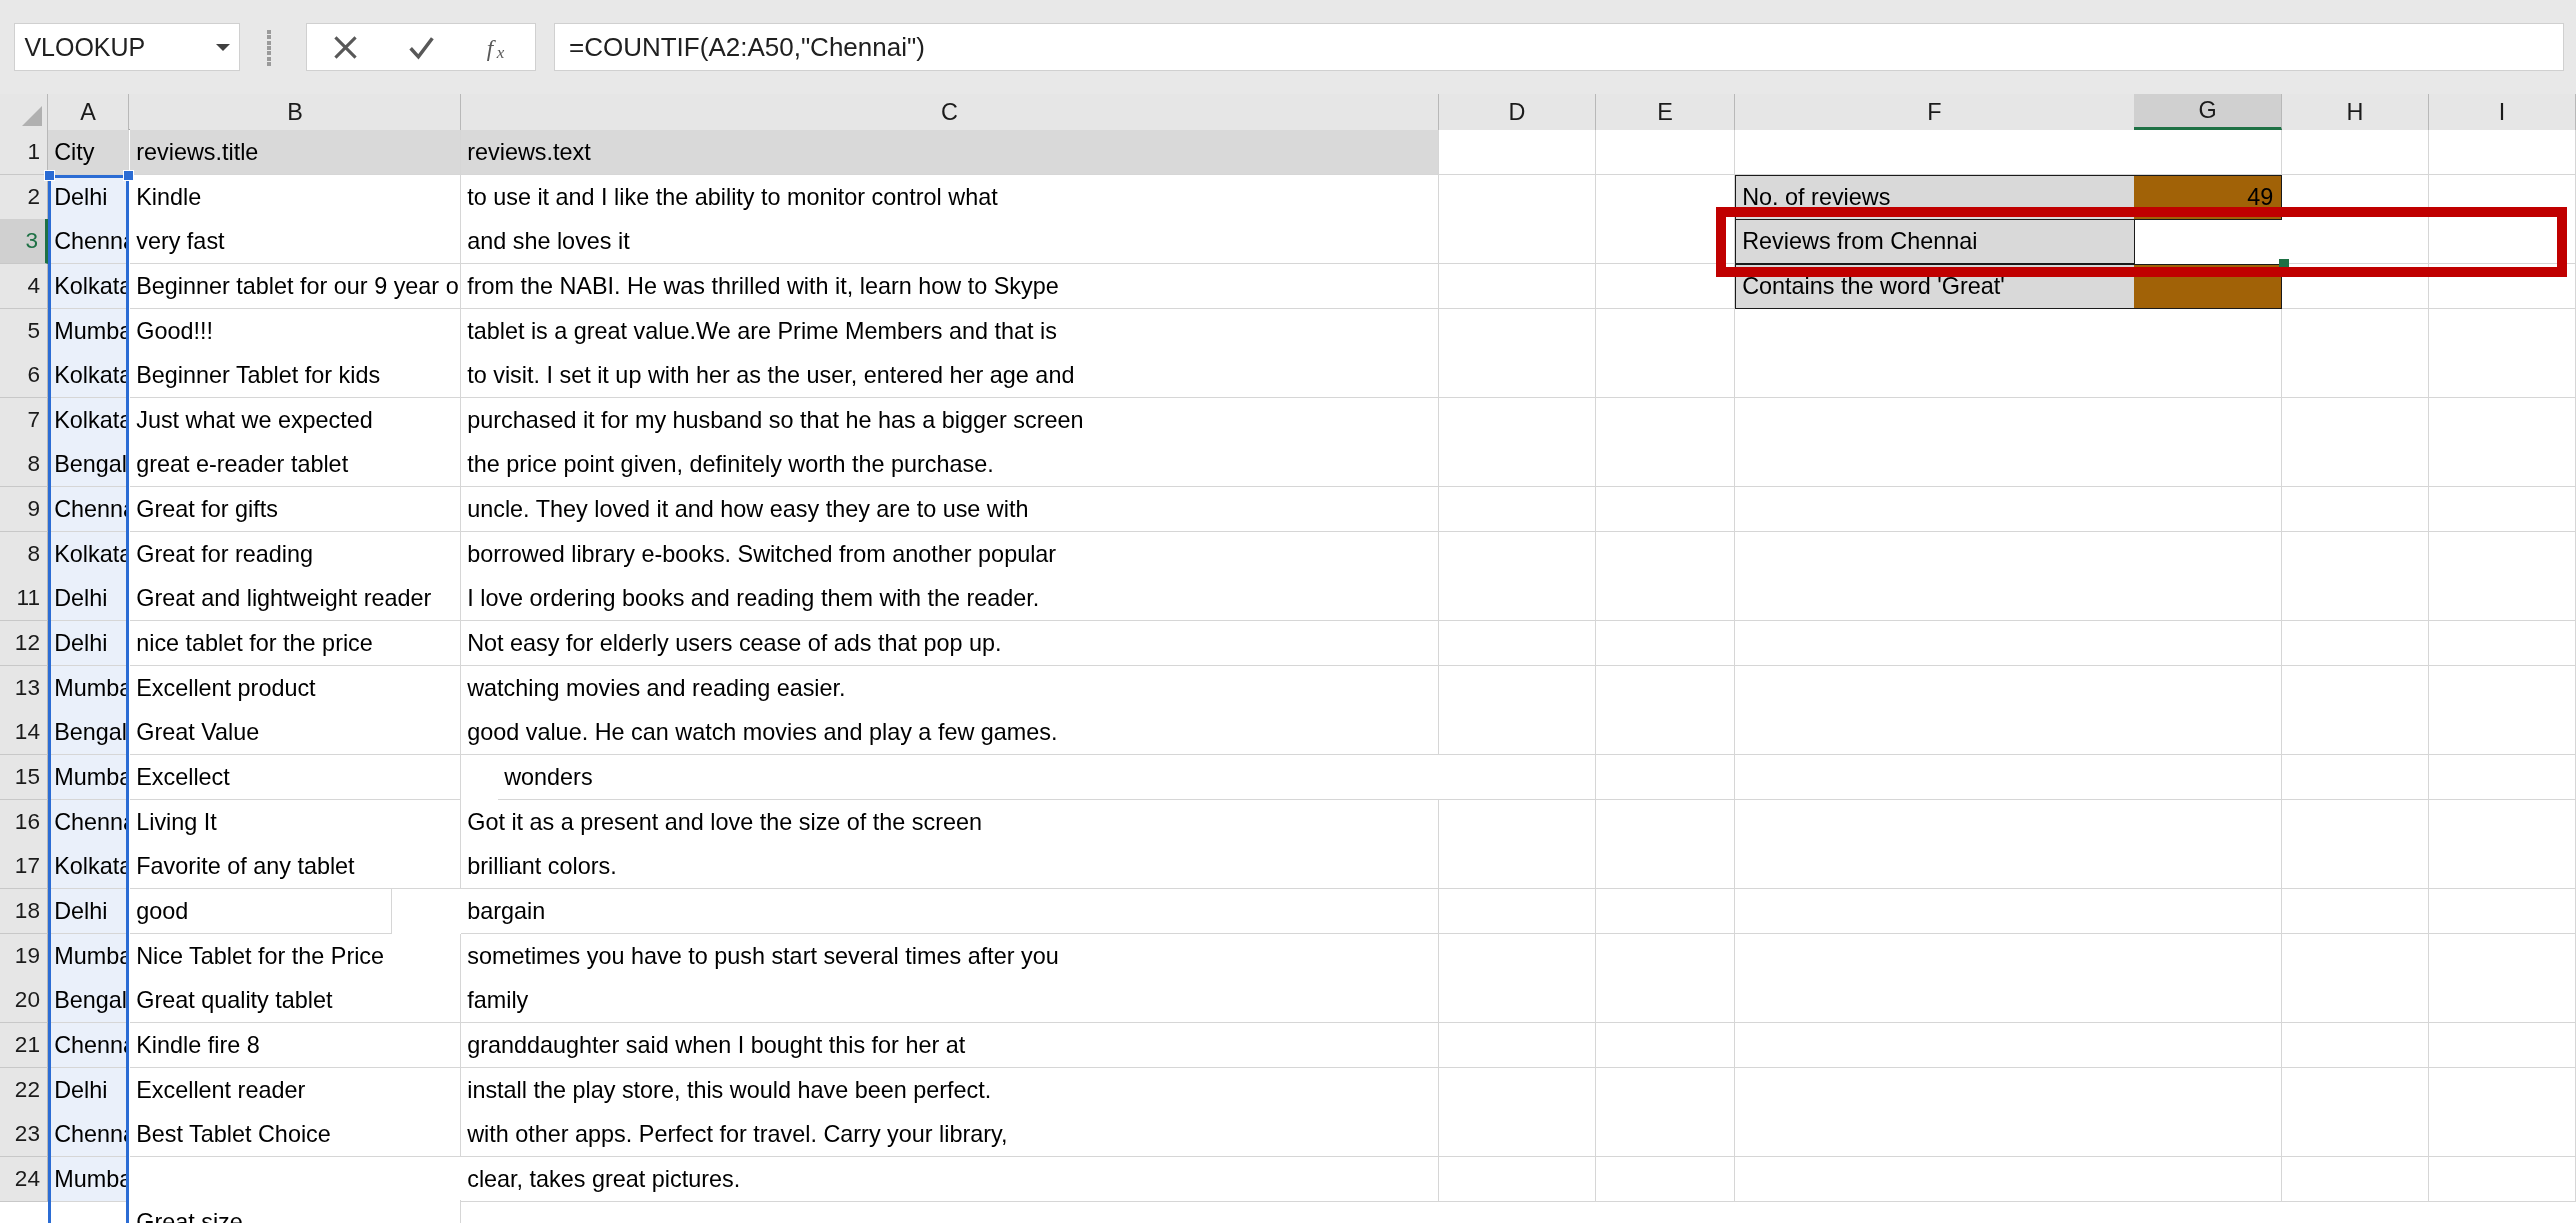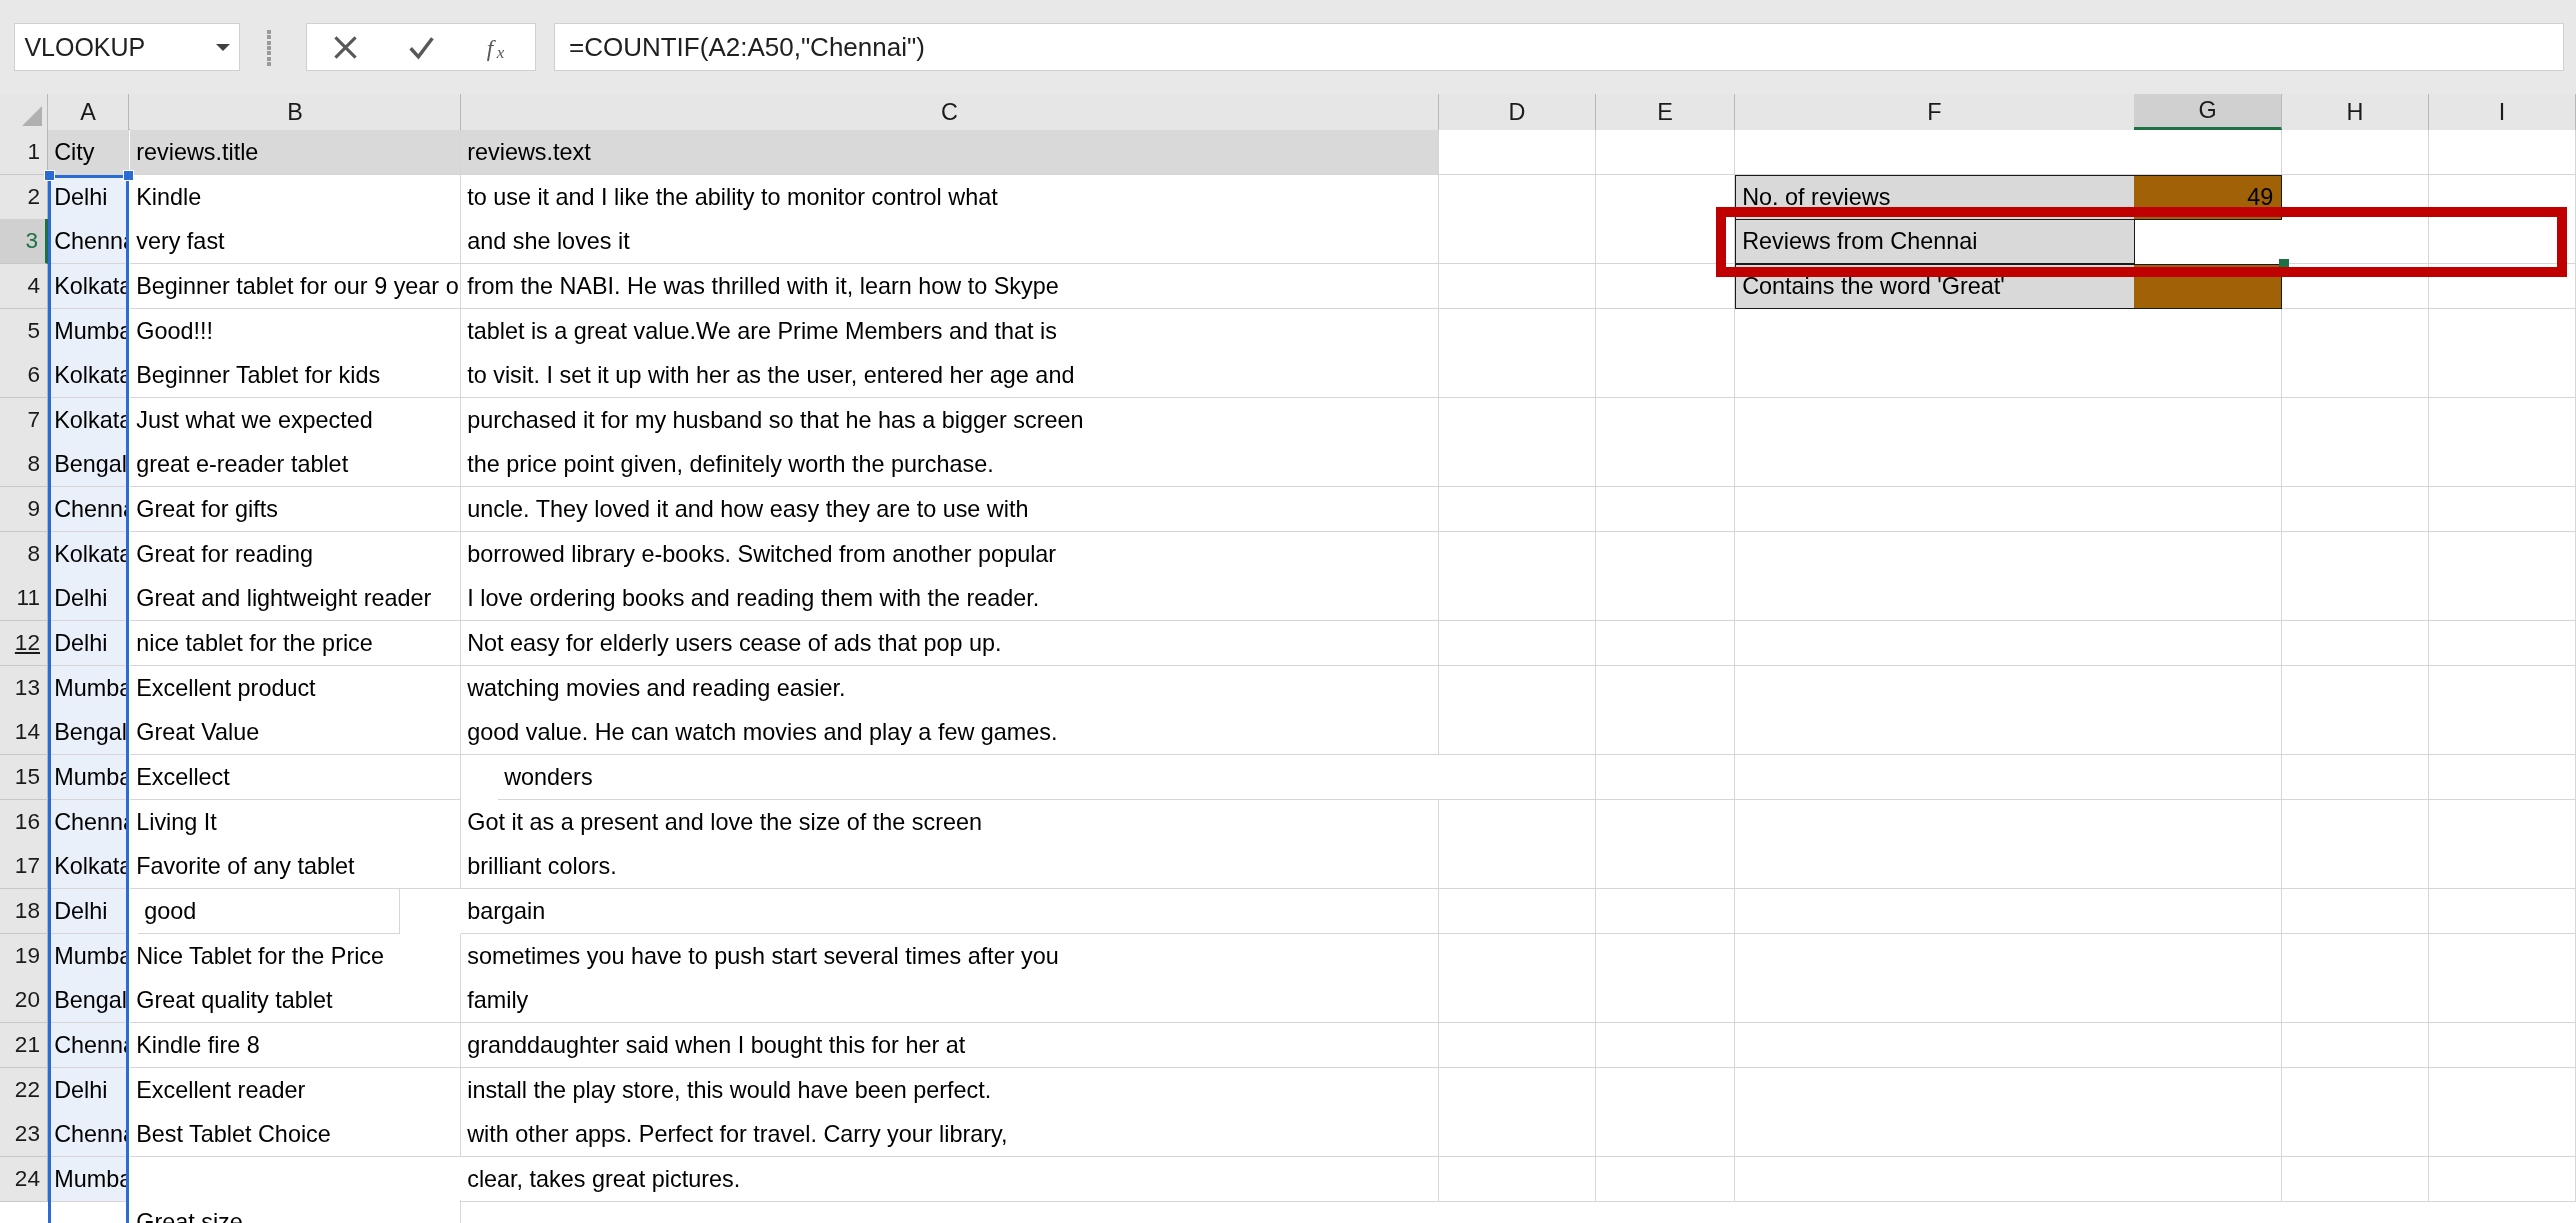--- a/index.html
+++ b/index.html
@@ -258,21 +258,21 @@
       <div class="rowhdr" style="top: 81px; height: 45px;">2</div>
       <div class="rowhdr active" style="top: 125px; height: 45px;">3</div>
       <div class="rowhdr" style="top: 170px; height: 45px;">4</div>
       <div class="rowhdr" style="top: 215px; height: 45px;">5</div>
       <div class="rowhdr" style="top: 259px; height: 45px;">6</div>
       <div class="rowhdr" style="top: 304px; height: 45px;">7</div>
       <div class="rowhdr" style="top: 348px; height: 45px;">8</div>
       <div class="rowhdr" style="top: 393px; height: 45px;">9</div>
       <div class="rowhdr" style="top: 438px; height: 45px;">8</div>
       <div class="rowhdr" style="top: 482px; height: 45px;">11</div>
-      <div class="rowhdr" style="top: 527px; height: 45px; text-decoration: underline;">12</div>
+      <div class="rowhdr" style="top: 527px; height: 45px;">12</div>
       <div class="rowhdr" style="top: 572px; height: 45px;">13</div>
       <div class="rowhdr" style="top: 616px; height: 45px;">14</div>
       <div class="rowhdr" style="top: 661px; height: 45px;">15</div>
       <div class="rowhdr" style="top: 706px; height: 45px;">16</div>
       <div class="rowhdr" style="top: 750px; height: 45px;">17</div>
       <div class="rowhdr" style="top: 795px; height: 45px;">18</div>
       <div class="rowhdr" style="top: 840px; height: 45px;">19</div>
       <div class="rowhdr" style="top: 884px; height: 45px;">20</div>
       <div class="rowhdr" style="top: 929px; height: 45px;">21</div>
       <div class="rowhdr" style="top: 974px; height: 45px;">22</div>
@@ -421,21 +421,21 @@
       <div class="cell selrange" style="left: 48px; width: 81px; top: 750px; height: 45px;">Kolkata</div>
       <div class="cell" style="left: 130px; width: 331px; top: 750px; height: 45px;">Favorite of any tablet</div>
       <div class="cell" style="left: 461px; width: 978px; top: 750px; height: 45px;">brilliant colors.</div>
       <div class="cell" style="left: 1439px; width: 157px; top: 750px; height: 45px;"></div>
       <div class="cell" style="left: 1596px; width: 139px; top: 750px; height: 45px;"></div>
       <div class="cell" style="left: 2282px; width: 147px; top: 750px; height: 45px;"></div>
       <div class="cell" style="left: 2429px; width: 147px; top: 750px; height: 45px;"></div>
       <div class="cell" style="left: 1735px; width: 400px; top: 750px; height: 45px;"></div>
       <div class="cell" style="left: 2134px; width: 148px; top: 750px; height: 45px;"></div>
       <div class="cell selrange" style="left: 48px; width: 81px; top: 795px; height: 45px;">Delhi</div>
-      <div class="cell" style="left: 138px; width: 262px; top: 795px; height: 45px;">good</div>
+      <div class="cell" style="left: 130px; width: 262px; top: 795px; height: 45px;">good</div>
       <div class="cell" style="left: 461px; width: 978px; top: 795px; height: 45px;">bargain</div>
       <div class="cell" style="left: 1439px; width: 157px; top: 795px; height: 45px;"></div>
       <div class="cell" style="left: 1596px; width: 139px; top: 795px; height: 45px;"></div>
       <div class="cell" style="left: 2282px; width: 147px; top: 795px; height: 45px;"></div>
       <div class="cell" style="left: 2429px; width: 147px; top: 795px; height: 45px;"></div>
       <div class="cell" style="left: 1735px; width: 400px; top: 795px; height: 45px;"></div>
       <div class="cell" style="left: 2134px; width: 148px; top: 795px; height: 45px;"></div>
       <div class="cell selrange" style="left: 48px; width: 81px; top: 840px; height: 45px;">Mumbai</div>
       <div class="cell" style="left: 130px; width: 331px; top: 840px; height: 45px;">Nice Tablet for the Price</div>
       <div class="cell" style="left: 461px; width: 978px; top: 840px; height: 45px;">sometimes you have to push start several times after you</div>

